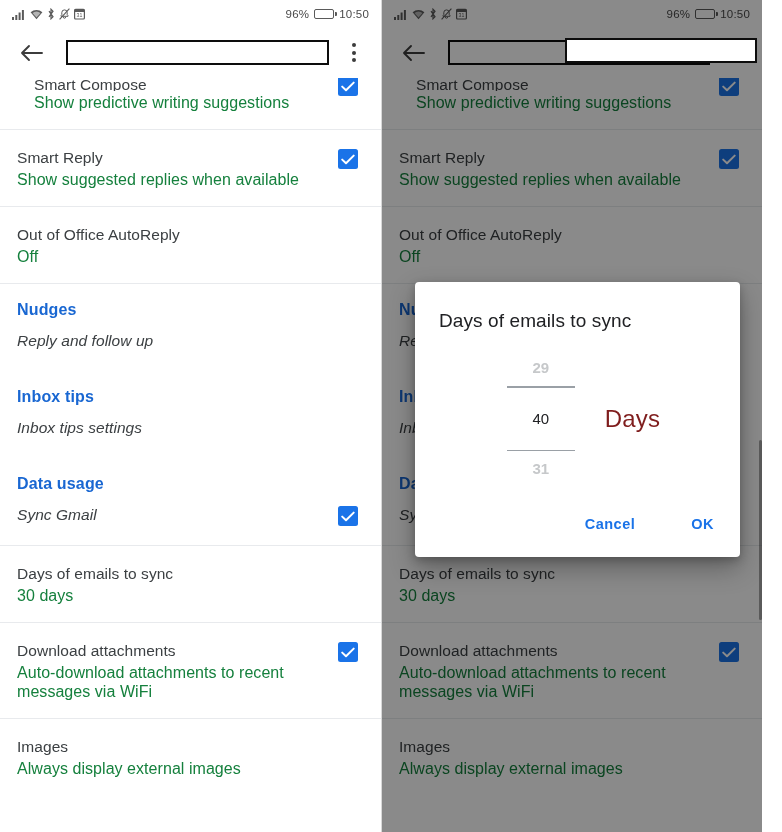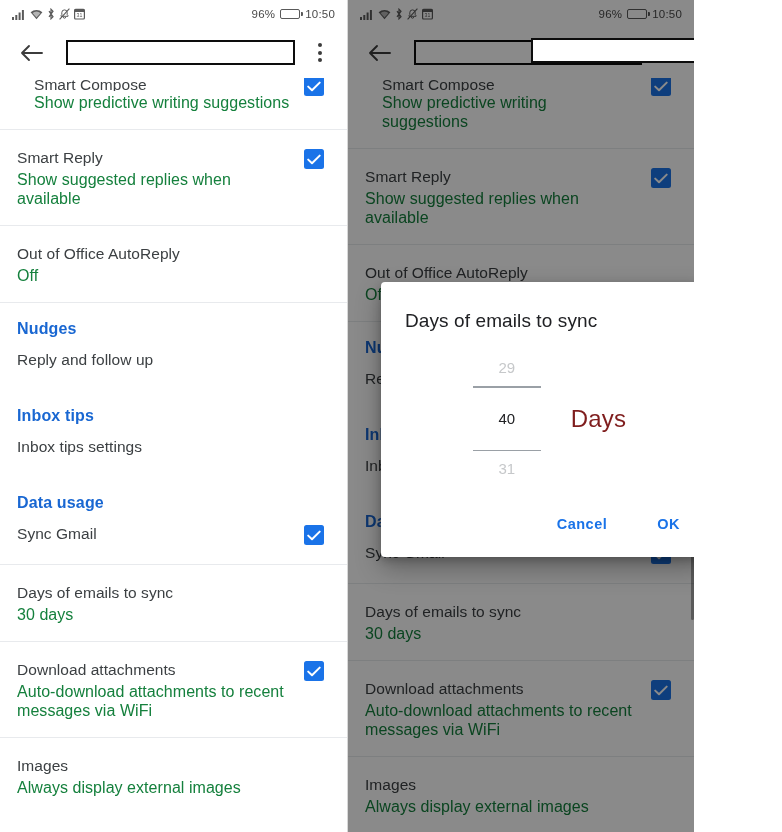--- a/index.html
+++ b/index.html
@@ -6,21 +6,21 @@
   html, body {
     width:782px; height:832px;
     background:#ffffff;
     font-family:"Liberation Sans", sans-serif;
     overflow:hidden;
   }
   .stage { position:relative; width:782px; height:832px; display:flex; }
 
   .panel {
     position:relative;
-    width:347px; height:832px;
+    width:381px; height:832px;
     background:#ffffff;
     overflow:hidden;
   }
   .panel.right { border-left:1px solid #d8d8d8; }
 
   
   .statusbar {
     position:relative;
     height:27px;
     display:flex; align-items:center;
@@ -93,21 +93,21 @@
     display:flex; align-items:center; justify-content:center;
     margin-top:2px; margin-right:7px;
   }
   .check svg { display:block; }
 
   .section-hd {
     font-size:16px; font-weight:bold; color:#1967d2;
     letter-spacing:.15px;
     padding:17px 16px 0 17px;
   }
-  .row.tight { padding-top:11px; padding-bottom:19px; }
+  .row.tight { padding-top:11px; padding-bottom:19px;font-style:italic; }
   .row.clipped { padding-top:0; margin-top:-4px;margin-left:17px; }
   .row.clipped .ttl { height:17px; overflow:hidden; }
 
   
   .scrim {
     position:absolute; inset:0;
     background:rgba(0,0,0,.46);
     z-index:5;
   }
   .scrollbar-track {
@@ -140,32 +140,32 @@
     line-height:24px;
   }
   .picker-area {
     display:flex; align-items:center; justify-content:center;
     padding:17px 0 6px 0;
   }
   .picker {
     width:92px;
     display:flex; flex-direction:column; align-items:center;
   }
-  .pk-ghost { font-size:15px; color:#c6c8ca; line-height:18px; height:36px; display:flex; align-items:center; }
+  .pk-ghost { font-size:15px; color:#c6c8ca; line-height:18px; height:36px; display:flex; align-items:center;font-weight:bold; }
   .pk-line { width:68px; height:1.6px; background:#9aa0a6; }
   .pk-current {
     font-size:15px; color:#202124; line-height:18px;
     height:62px; display:flex; align-items:center;
   }
   .pk-unit {
     font-size:24px; color:#7f1d1d; margin-left:18px; letter-spacing:.2px;
   }
   .dlg-actions {
     display:flex; justify-content:flex-end; align-items:center;
-    gap:22px;
+    gap:28px;
     padding:14px 12px 16px 12px;
   }
   .dlg-btn {
     font-size:14.5px; font-weight:bold; color:#1a73e8;
     letter-spacing:.5px;
     padding:9px 14px; border-radius:4px;
     background:transparent; border:none;
     font-family:"Liberation Sans", sans-serif;
   }
 </style>

